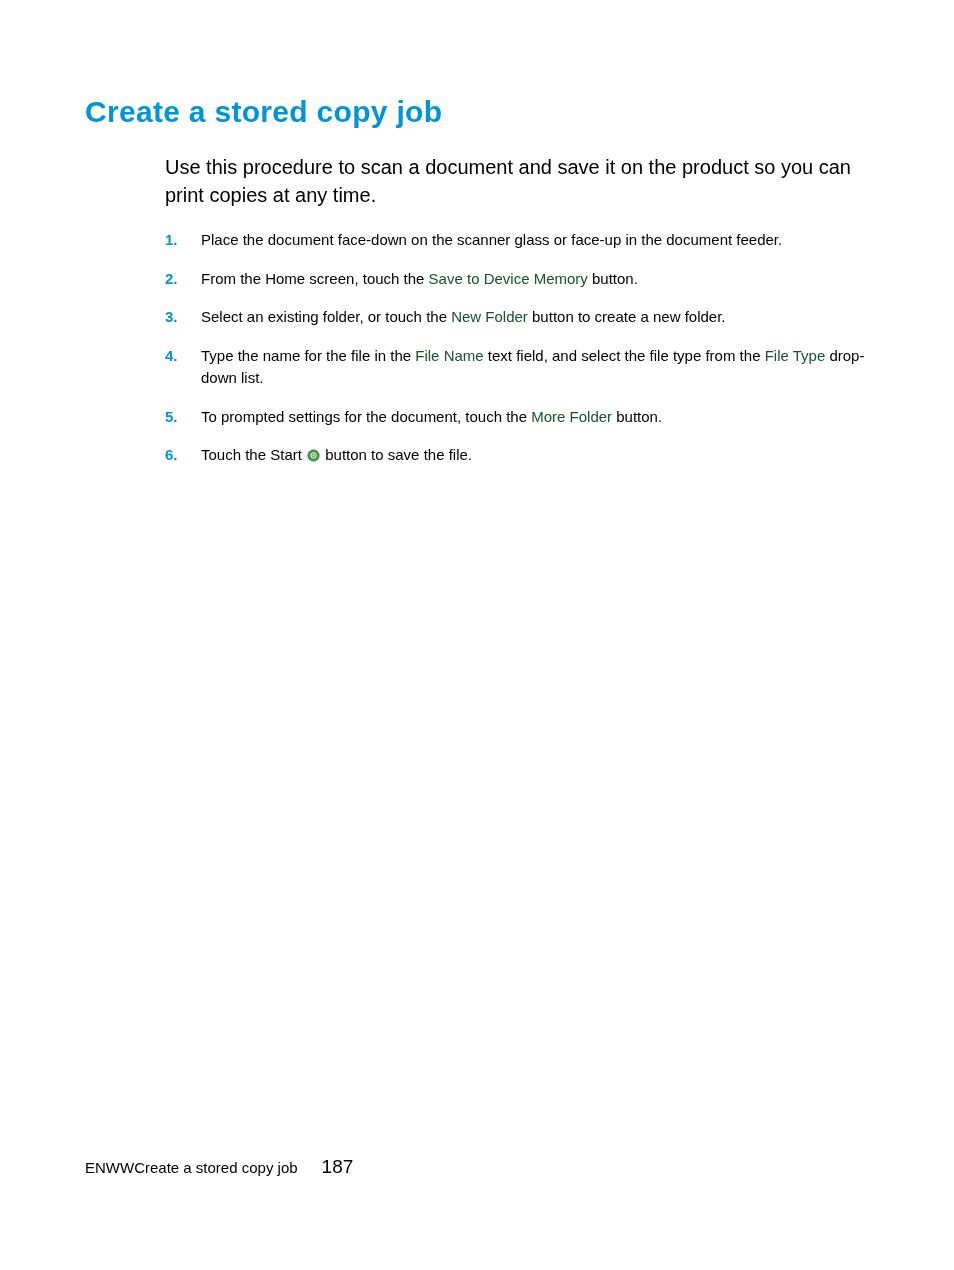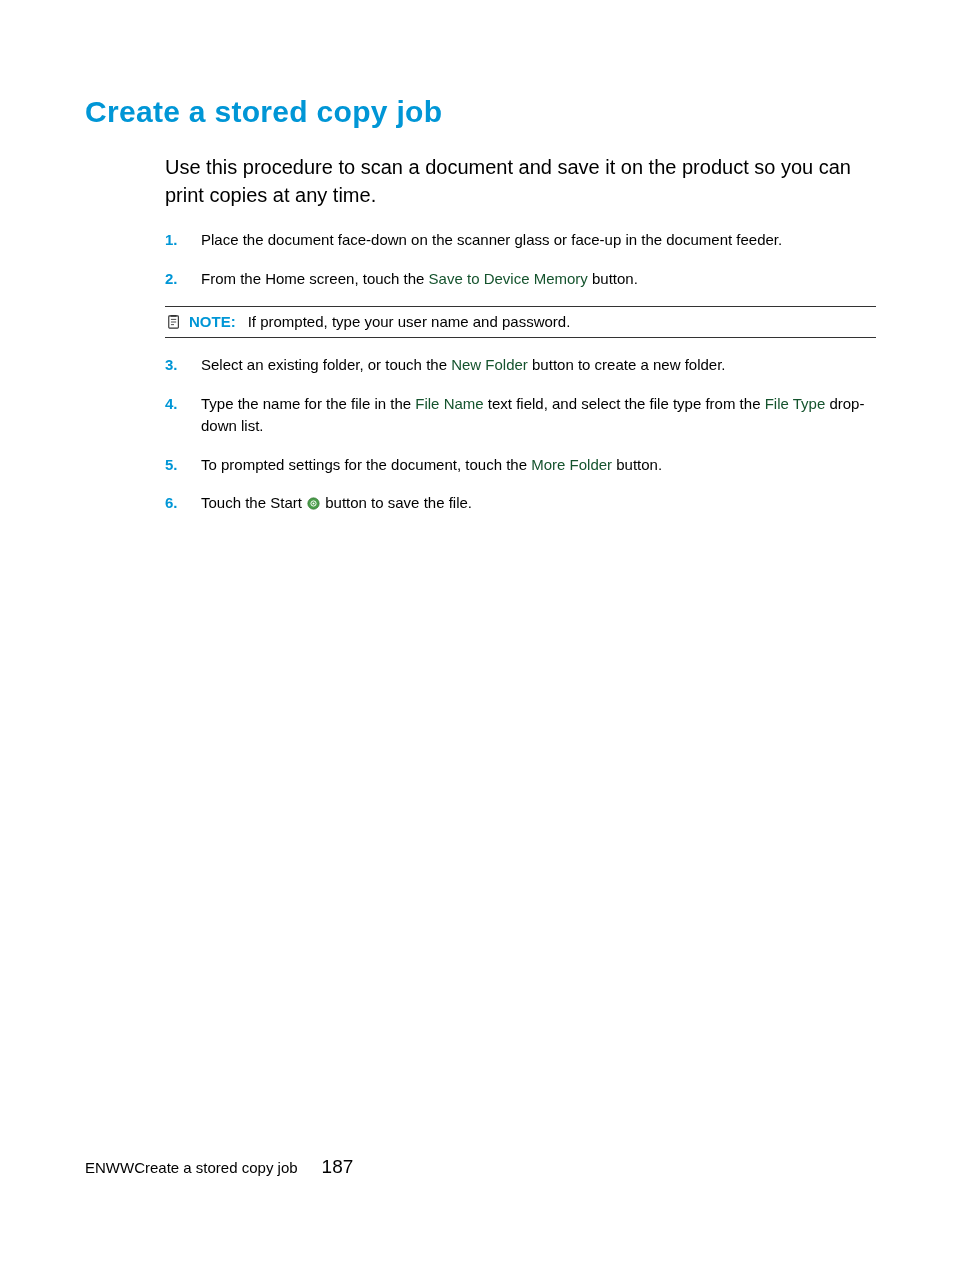--- a/index.html
+++ b/index.html
@@ -120,32 +120,20 @@
 
     <div class="step">
       <div class="step-num">2.</div>
       <div class="step-text">
         <span>From the Home screen, touch the </span><span class="link-text">Save to Device Memory</span><span> button.</span>
       </div>
     </div>
 
   </div>
 
-  <div class="note-box">
-    <svg class="note-icon" viewBox="0 0 16 16">
-      <rect x="2" y="1" width="11" height="14" rx="1" fill="none" stroke="#333" stroke-width="1.3"></rect>
-      <line x1="4.5" y1="5" x2="10.5" y2="5" stroke="#333" stroke-width="1"></line>
-      <line x1="4.5" y1="8" x2="10.5" y2="8" stroke="#333" stroke-width="1"></line>
-      <line x1="4.5" y1="11" x2="8" y2="11" stroke="#333" stroke-width="1"></line>
-      <rect x="4" y="0" width="7" height="2" rx="0.5" fill="#333"></rect>
-    </svg>
-    <div>
-      <span class="note-label">NOTE:</span><span>If prompted, type your user name and password.</span>
-    </div>
-  </div>
 
   <div class="steps">
 
     <div class="step">
       <div class="step-num">3.</div>
       <div class="step-text">
         <span>Select an existing folder, or touch the </span><span class="link-text">New Folder</span><span> button to create a new folder.</span>
       </div>
     </div>
 

